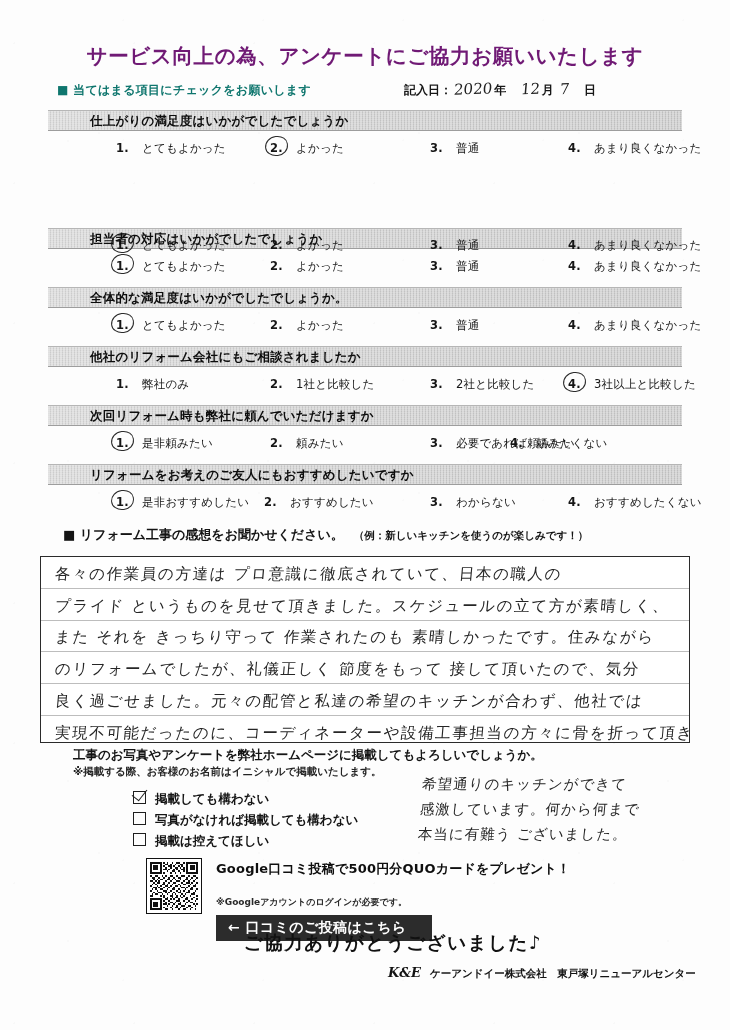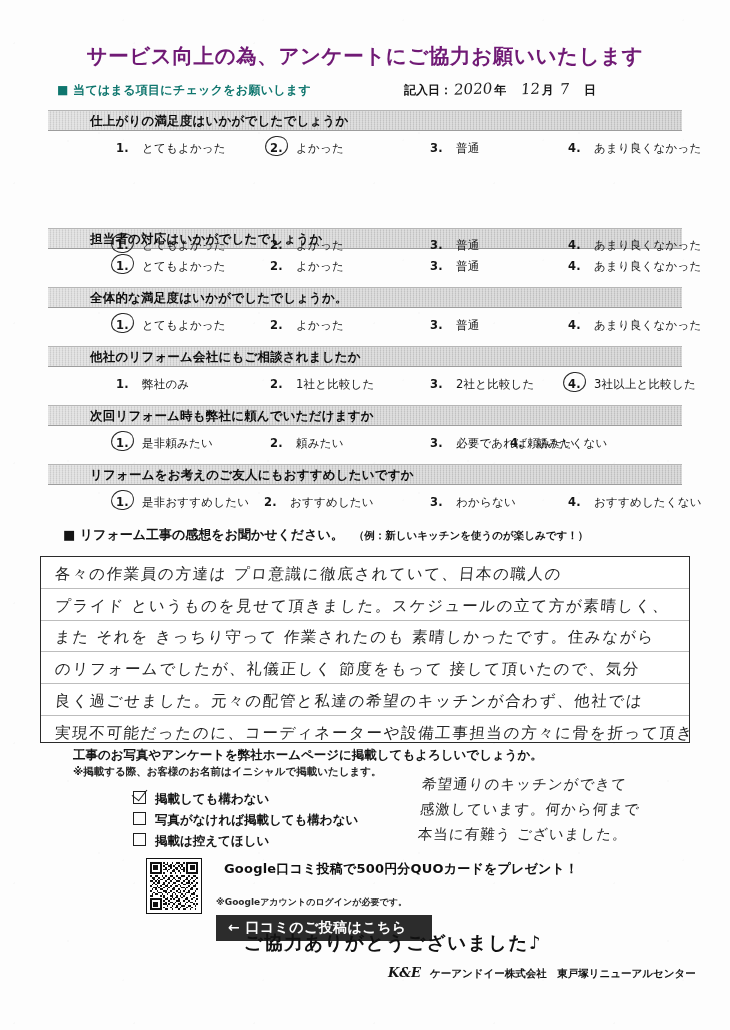--- a/index.html
+++ b/index.html
@@ -256,21 +256,20 @@
     padding: 3px;
     background: #fff;
     box-sizing: border-box;
   }
   .promo-text { padding-top: 2px; }
   .promo-head {
     font-size: 13px;
     font-weight: bold;
     color: #0f0f0f;
     letter-spacing: .2px;
-    margin-left: 8px;
   }
   .promo-sub {
     font-size: 9px;
     font-weight: bold;
     color: #2a2a2a;
     margin-top: 18px;
   }
   .promo-btn {
     margin-top: 6px;
     display: inline-block;

